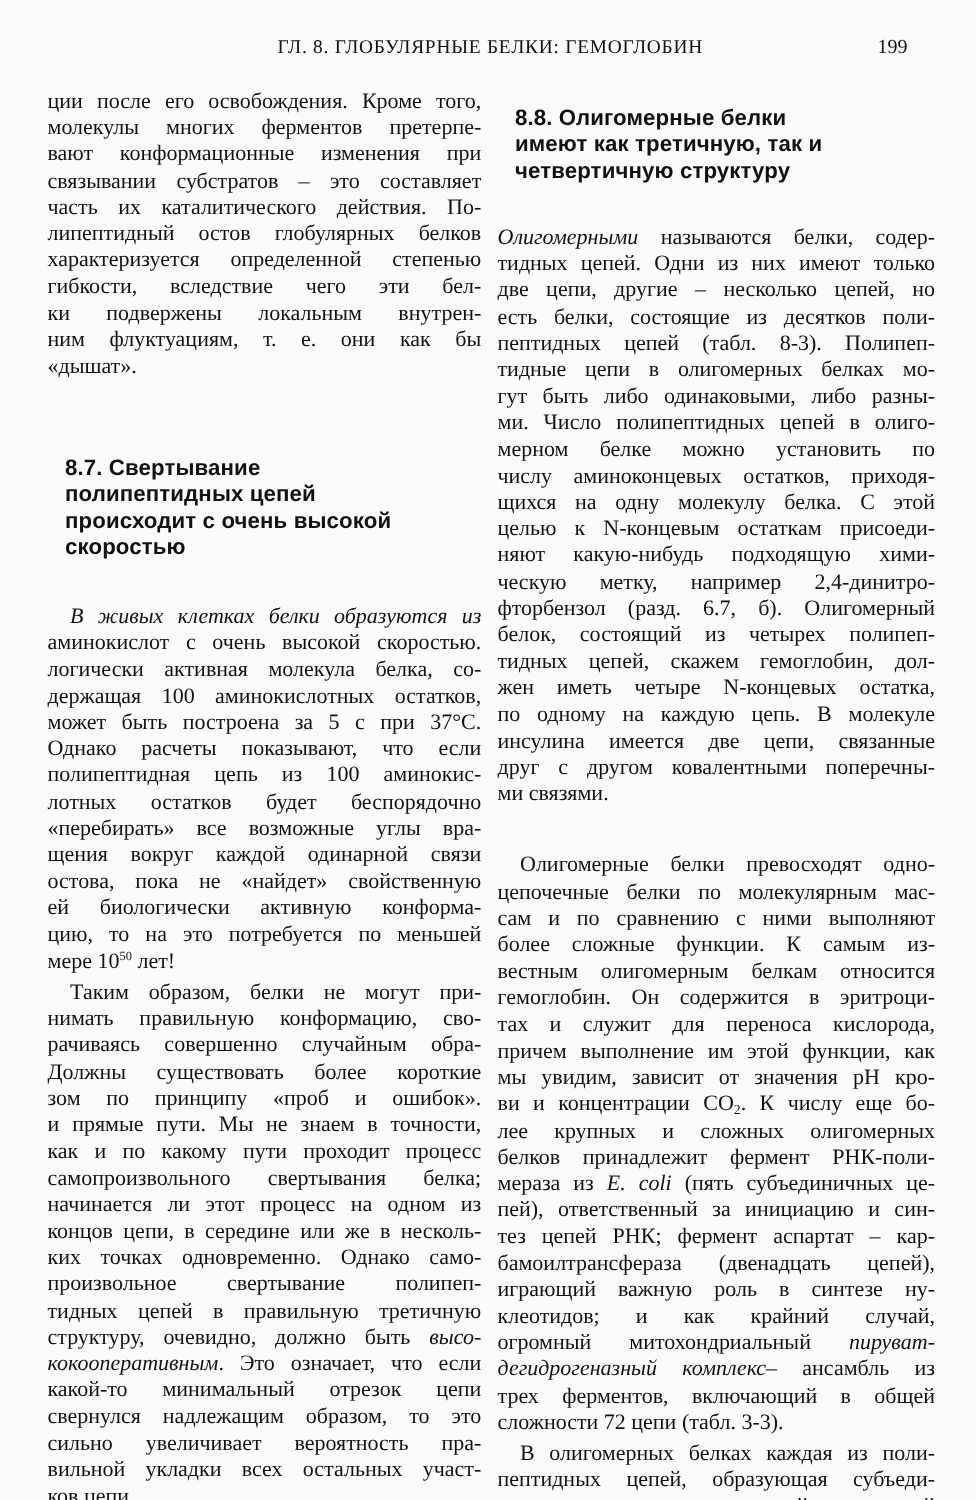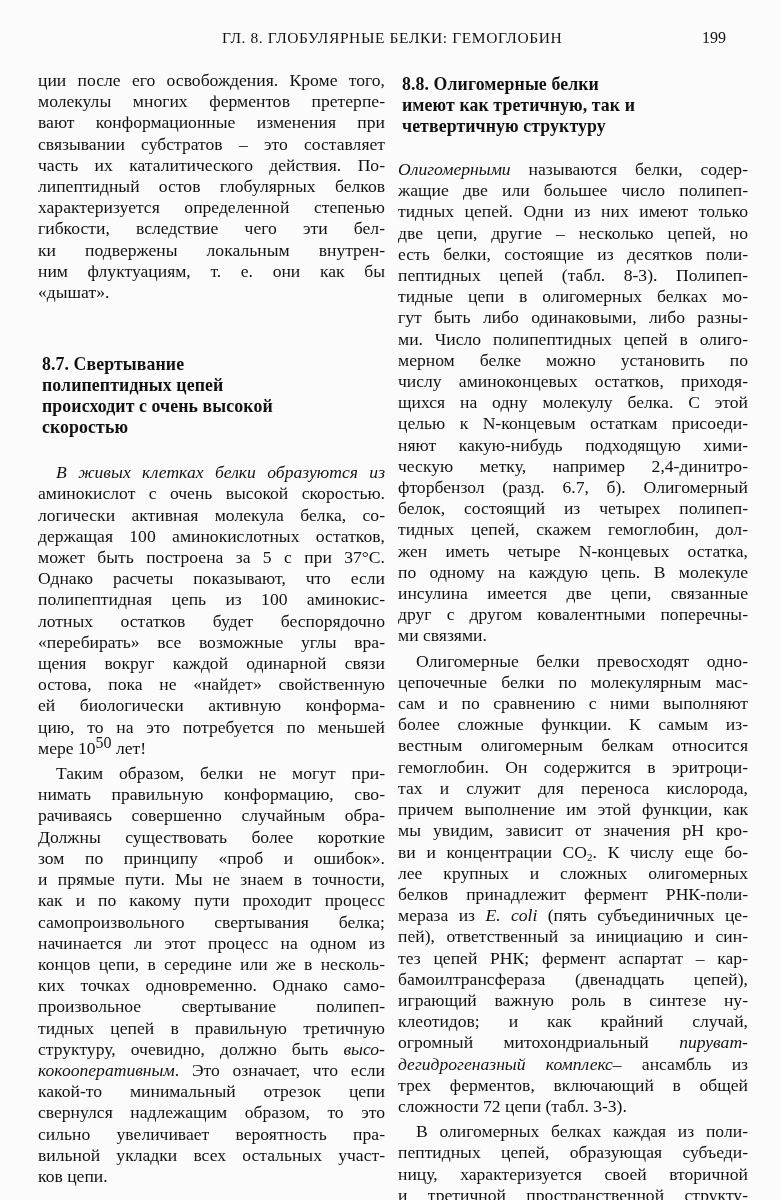--- a/index.html
+++ b/index.html
@@ -48,30 +48,30 @@
       margin: 0;
       font-size: 17.6px;
       line-height: 21.2px;
       text-align: justify;
       hyphens: manual;
     }
     .line { display: block; text-align: justify; text-align-last: justify; white-space: nowrap; }
     .line.last { text-align-last: left; }
 
     h2 {
-      margin: 4px;
+      margin: 14px;
       font-size: 17.8px;
       line-height: 21px;
       font-weight: bold;
-      font-family: Liberation Serif, serif;
+      font-family: Liberation Sans, sans-serif;
       letter-spacing: 0.1px;
     }
     h2 .ln { display: block; white-space: nowrap; }
     em { font-style: italic; }
-    sup { font-size: 16px; line-height: 0; vertical-align: 6px; }
+    sup { font-size: 10px; line-height: 0; vertical-align: 6px; }
     sub { font-size: 11px; line-height: 0; vertical-align: -3px; }
 
     .gap-heading-before { height: 47px; }
     .gap-heading-after { height: 20px; }
     .para-gap { height: 4px; }
   </style>
 </head>
 <body>
 
 <div class="running-head">
@@ -154,21 +154,20 @@
   <h2>
     <span class="ln">8.8. Олигомерные белки</span>
     <span class="ln">имеют как третичную, так и</span>
     <span class="ln">четвертичную структуру</span>
   </h2>
 
   <div class="gap-heading-after" style="height:18px;"></div>
 
   <div class="line-block">
     <span class="line"><em>Олигомерными</em> <span>называются белки, содер-</span></span>
-    <span class="line">жащие две или большее число полипеп-</span>
     <span class="line">тидных цепей. Одни из них имеют только</span>
     <span class="line">две цепи, другие – несколько цепей, но</span>
     <span class="line">есть белки, состоящие из десятков поли-</span>
     <span class="line">пептидных цепей (табл. 8-3). Полипеп-</span>
     <span class="line">тидные цепи в олигомерных белках мо-</span>
     <span class="line">гут быть либо одинаковыми, либо разны-</span>
     <span class="line">ми. Число полипептидных цепей в олиго-</span>
     <span class="line">мерном белке можно установить по</span>
     <span class="line">числу аминоконцевых остатков, приходя-</span>
     <span class="line">щихся на одну молекулу белка. С этой</span>
@@ -181,21 +180,21 @@
     <span class="line">жен иметь четыре N-концевых остатка,</span>
     <span class="line">по одному на каждую цепь. В молекуле</span>
     <span class="line">инсулина имеется две цепи, связанные</span>
     <span class="line">друг с другом ковалентными поперечны-</span>
     <span class="line last">ми связями.</span>
   </div>
 
   <div class="para-gap"></div>
 
   <div class="line-block">
-    <span class="line" style="padding-left:18px;box-sizing:border-box;">Олигомерные белки превосходят одно-</span>
+    <span class="line" style="padding-left:18px;box-sizing:border-box;margin-top:32px;">Олигомерные белки превосходят одно-</span>
     <span class="line">цепочечные белки по молекулярным мас-</span>
     <span class="line">сам и по сравнению с ними выполняют</span>
     <span class="line">более сложные функции. К самым из-</span>
     <span class="line">вестным олигомерным белкам относится</span>
     <span class="line">гемоглобин. Он содержится в эритроци-</span>
     <span class="line">тах и служит для переноса кислорода,</span>
     <span class="line">причем выполнение им этой функции, как</span>
     <span class="line">мы увидим, зависит от значения pH кро-</span>
     <span class="line"><span>ви и концентрации CO</span><sub>2</sub><span>. К числу еще бо-</span></span>
     <span class="line">лее крупных и сложных олигомерных</span>

